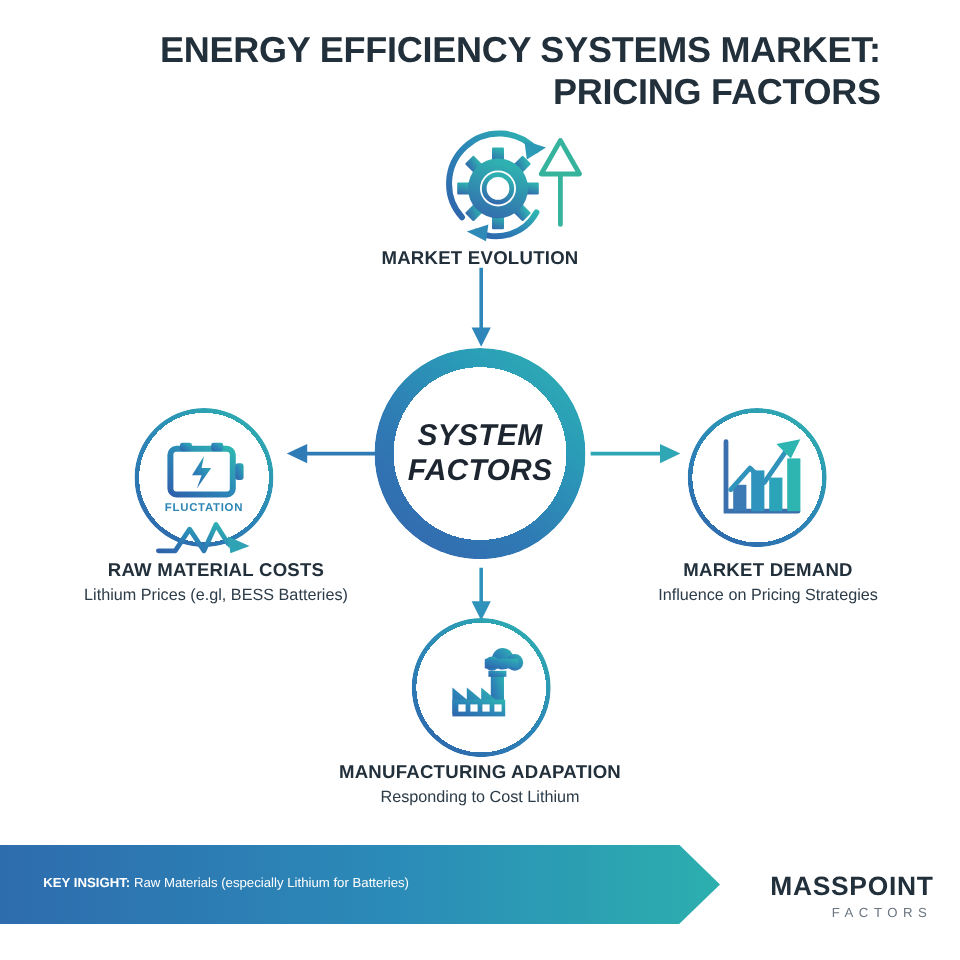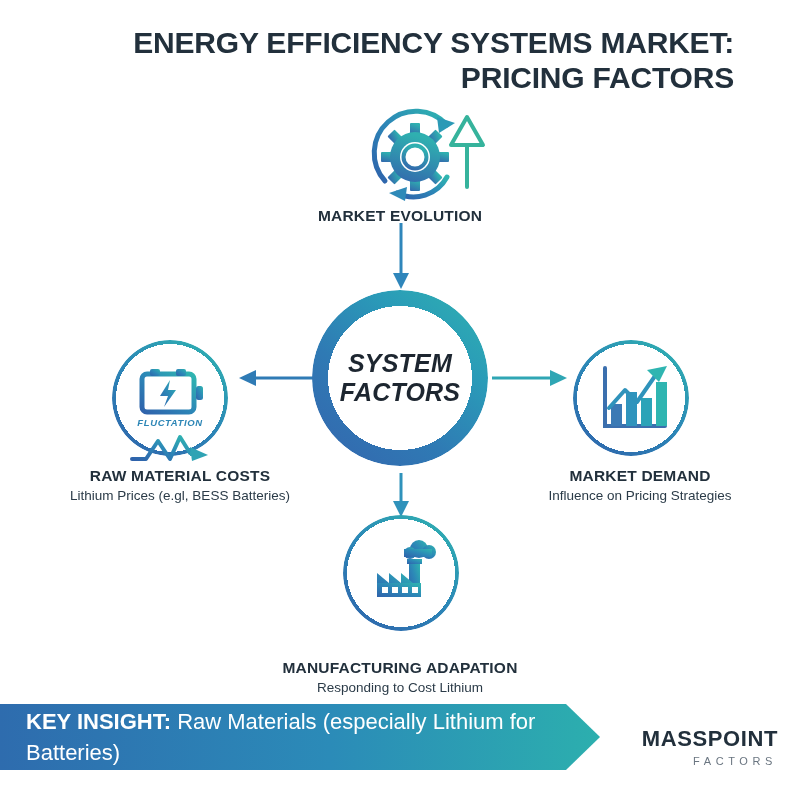--- a/index.html
+++ b/index.html
@@ -75,21 +75,20 @@
     letter-spacing: 0.2px;
     color: #1d2630;
   }
 
   
   .node-circle {
     position: absolute;
     width: 116px;
     height: 116px;
     border-radius: 50%;
-    font-style: italic;
   }
   .node-circle .ring2 {
     position: absolute;
     inset: 0;
     border-radius: 50%;
     background: linear-gradient(35deg, #2f62ab 0%, #2c87b7 50%, #2fb6b0 100%);
     -webkit-mask: radial-gradient(circle at center, transparent 0 54px, #000 54px);
             mask: radial-gradient(circle at center, transparent 0 54px, #000 54px);
   }
   .node-circle .glyph {
@@ -121,42 +120,42 @@
   }
   .node-text .sub {
     font-size: 13.5px;
     color: #2b3b48;
     margin-top: 3px;
     white-space: nowrap;
   }
   #txt-evolution { left: 250px; top: 112px; width: 300px; }
   #txt-raw       { left: 20px;  top: 372px; width: 320px; }
   #txt-demand    { left: 480px; top: 372px; width: 320px; }
-  #txt-mfg       { left: 250px; top: 564px; width: 300px; }
+  #txt-mfg       { left: 250px; top: 540px; width: 300px; }
 
   
   .conn { position: absolute; }
 
   
   #banner {
     position: absolute;
     left: 0;
     top: 704px;
     width: 600px;
     height: 66px;
     background: linear-gradient(90deg, #2e6cae 0%, #2b8bb8 55%, #2cafae 100%);
     -webkit-clip-path: polygon(0 0, 566px 0, 600px 33px, 566px 66px, 0 66px);
             clip-path: polygon(0 0, 566px 0, 600px 33px, 566px 66px, 0 66px);
     display: flex;
     align-items: center;
   }
   #banner .btxt {
-    padding-left: 26px;
+    padding-left: 36px;
     color: #ffffff;
-    font-size: 22px;
+    font-size: 11px;
     line-height: 1.42;
   }
   #banner .btxt b { font-weight: bold; }
 
   
   #logo {
     position: absolute;
     right: 22px;
     top: 728px;
     text-align: right;

